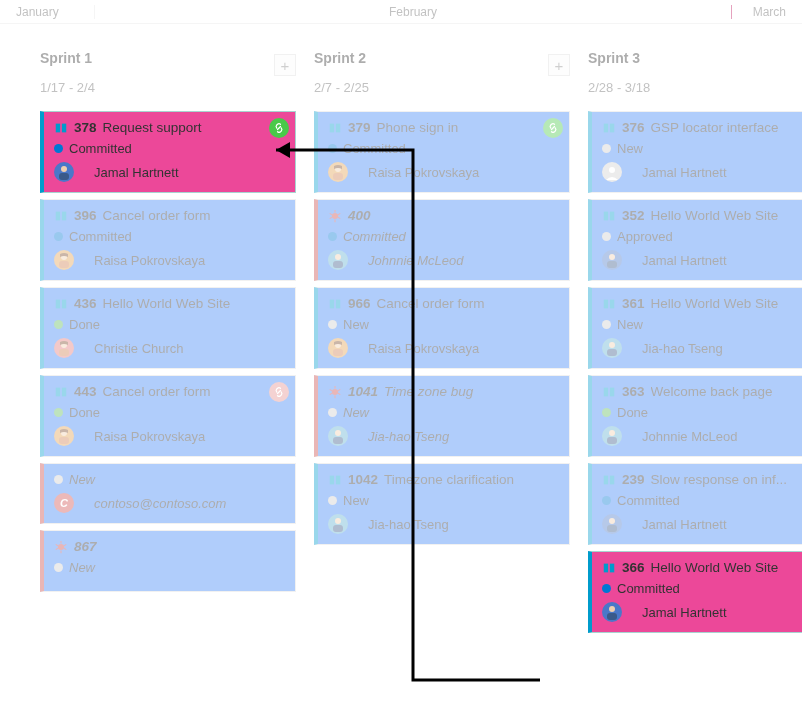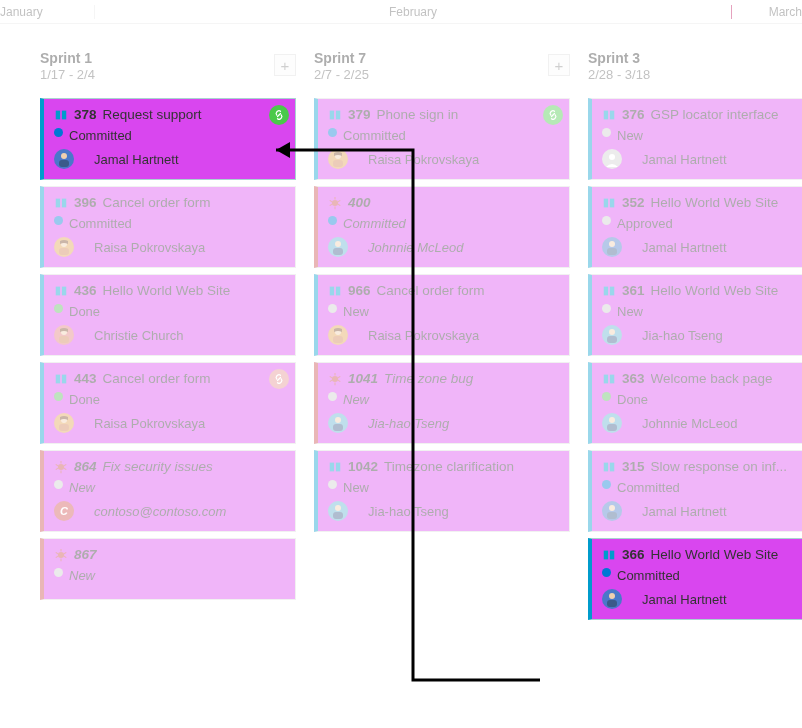--- a/index.html
+++ b/index.html
@@ -20,65 +20,65 @@
     }
     .months {
       display: flex;
       border-bottom: 1px solid #e6e6e6;
       height: 24px;
       align-items: center;
     }
     .month {
       color: #666;
       font-size: 12px;
-      padding: 0 0;
+      padding: 0 16px;
     }
     .month.jan { width: 95px; border-right: 1px solid #e6e6e6; }
     .month.feb { flex: 1; text-align: center; border-right: 1px solid #be185d; }
     .month.mar { width: 70px; text-align: right; }
     .columns {
       display: flex;
       gap: 18px;
       padding: 26px 30px 10px 40px;
     }
     .col { width: 256px; flex-shrink: 0; }
     .col-header { position: relative; margin-bottom: 16px; padding-right: 30px; }
     .sprint-name { font-weight: 600; color: #333; font-size: 14px; }
-    .sprint-dates { font-size: 13px; color: #666; margin-top: 1px; }
+    .sprint-dates { font-size: 13px; color: #666; margin-top: 14px; }
     .add-btn {
       position: absolute; right: 0; top: 4px;
       width: 22px; height: 22px;
       display: flex; align-items: center; justify-content: center;
       border: 1px solid #ddd; color: #888;
       background: #fafafa; font-size: 15px;
       cursor: pointer;
     }
     .card {
       border: 1px solid #ddd;
       border-left-width: 4px;
       padding: 8px 10px 10px 10px;
       margin-bottom: 6px;
-      background: #d946ef;
+      background: #3b82f6;
       position: relative;
       font-size: 13.5px;
     }
     .card.type-pbi { border-left-color: #009ccc; }
     .card.type-bug { border-left-color: #c94a4a; font-style: italic; }
     .card.highlight {
-      background: #d946ef;
+      background: #ec4899;
       border-color: #a8d4d0;
       border-left-color: #009ccc;
       position: relative;
       z-index: 10;
     }
     .card-title { display: flex; align-items: center; gap: 6px; color: #333; margin-bottom: 6px; }
     .card-title .id { font-weight: 600; }
     .card-title .title { flex: 1; white-space: nowrap; overflow: hidden; text-overflow: ellipsis; }
     .type-icon { width: 14px; height: 14px; flex-shrink: 0; }
-    .state-row { display: flex; gap: 6px; color: #333; margin-bottom: 6px; font-size: 13px; }
+    .state-row { display: flex; align-items: center; gap: 6px; color: #333; margin-bottom: 6px; font-size: 13px; }
     .state-dot { width: 9px; height: 9px; border-radius: 50%; }
     .dot-committed { background: #0078d4; }
     .dot-done { background: #5cb85c; }
     .dot-new { background: #ccc; }
     .dot-approved { background: #ccc; }
     .assignee-row { display: flex; align-items: center; gap: 20px; color: #333; font-size: 13px; }
     .avatar { width: 20px; height: 20px; border-radius: 50%; flex-shrink: 0; display: flex; align-items: center; justify-content: center; font-size: 10px; font-weight: 600; color: #fff; }
     .link-badge {
       position: absolute; top: 6px; right: 6px;
       width: 20px; height: 20px; border-radius: 50%;
@@ -210,89 +210,129 @@
               <circle cx="10" cy="10" r="10" fill="#e0a050"></circle>
               <circle cx="10" cy="7" r="3" fill="#f0d0b0"></circle>
               <path d="M6 4 Q10 2 14 4 L14 7 Q10 5 6 7 Z" fill="#7a4a2a"></path>
               <rect x="5" y="11" width="10" height="7" rx="3" fill="#d08050"></rect>
             </svg>
           </span>
           <span>Raisa Pokrovskaya</span>
         </div>
       </div>
       <div class="card type-bug">
+        <div class="state-row">
+          <span class="state-dot dot-new"></span>
+          <span>New</span>
+        </div>
+        <div class="assignee-row">
+          <span class="avatar">
+            <svg viewBox="0 0 20 20" width="20" height="20">
+              <circle cx="10" cy="10" r="10" fill="#d05050"></circle>
+              <text x="10" y="14" text-anchor="middle" fill="#fff" font-size="11" font-weight="600">C</text>
+            </svg>
+          </span>
+          <span>contoso@contoso.com</span>
+        </div>
+      </div>
+      <div class="card type-bug">
         <div class="card-title">
           <svg class="type-icon" viewBox="0 0 16 16">
             <circle cx="8" cy="8" r="3.5" fill="#c94a4a"></circle>
             <line x1="8" y1="1" x2="8" y2="4" stroke="#c94a4a" stroke-width="1.2"></line>
             <line x1="8" y1="12" x2="8" y2="15" stroke="#c94a4a" stroke-width="1.2"></line>
             <line x1="2" y1="5" x2="5" y2="7" stroke="#c94a4a" stroke-width="1.2"></line>
             <line x1="11" y1="7" x2="14" y2="5" stroke="#c94a4a" stroke-width="1.2"></line>
             <line x1="2" y1="11" x2="5" y2="9" stroke="#c94a4a" stroke-width="1.2"></line>
             <line x1="11" y1="9" x2="14" y2="11" stroke="#c94a4a" stroke-width="1.2"></line>
           </svg>
-          <span class="id">864</span>
-          <span class="title">Fix security issues</span>
-        </div>
-        <div class="state-row">
-          <span class="state-dot dot-new"></span>
-          <span>New</span>
-        </div>
-        <div class="assignee-row">
-          <span class="avatar">
-            <svg viewBox="0 0 20 20" width="20" height="20">
-              <circle cx="10" cy="10" r="10" fill="#d05050"></circle>
-              <text x="10" y="14" text-anchor="middle" fill="#fff" font-size="11" font-weight="600">C</text>
-            </svg>
-          </span>
-          <span>contoso@contoso.com</span>
+          <span class="id">867</span>
+        </div>
+        <div class="state-row">
+          <span class="state-dot dot-new"></span>
+          <span>New</span>
+        </div>
+      </div>
+    </div>
+    <div class="col">
+      <div class="col-header">
+        <div class="sprint-name">Sprint 2</div>
+        <div class="sprint-dates">2/7 - 2/25</div>
+        <div class="add-btn">+</div>
+      </div>
+      <div class="card type-pbi">
+        <span class="link-badge link-green">
+          <svg width="12" height="12" viewBox="0 0 16 16">
+            <path d="M6 10 L10 6 M5 8 a3 3 0 0 1 0-4 l1-1 a3 3 0 0 1 4 0 M11 8 a3 3 0 0 1 0 4 l-1 1 a3 3 0 0 1-4 0" stroke="#fff" stroke-width="1.6" fill="none" stroke-linecap="round"></path>
+          </svg>
+        </span>
+        <div class="card-title">
+          <svg class="type-icon" viewBox="0 0 16 16">
+            <rect x="2" y="3" width="5" height="10" fill="#009ccc"></rect>
+            <rect x="9" y="3" width="5" height="10" fill="#009ccc"></rect>
+          </svg>
+          <span class="id">379</span>
+          <span class="title">Phone sign in</span>
+        </div>
+        <div class="state-row">
+          <span class="state-dot dot-committed"></span>
+          <span>Committed</span>
+        </div>
+        <div class="assignee-row">
+          <span class="avatar">
+            <svg viewBox="0 0 20 20" width="20" height="20">
+              <circle cx="10" cy="10" r="10" fill="#e0a050"></circle>
+              <circle cx="10" cy="7" r="3" fill="#f0d0b0"></circle>
+              <path d="M6 4 Q10 2 14 4 L14 7 Q10 5 6 7 Z" fill="#7a4a2a"></path>
+              <rect x="5" y="11" width="10" height="7" rx="3" fill="#d08050"></rect>
+            </svg>
+          </span>
+          <span>Raisa Pokrovskaya</span>
         </div>
       </div>
       <div class="card type-bug">
         <div class="card-title">
           <svg class="type-icon" viewBox="0 0 16 16">
             <circle cx="8" cy="8" r="3.5" fill="#c94a4a"></circle>
             <line x1="8" y1="1" x2="8" y2="4" stroke="#c94a4a" stroke-width="1.2"></line>
             <line x1="8" y1="12" x2="8" y2="15" stroke="#c94a4a" stroke-width="1.2"></line>
             <line x1="2" y1="5" x2="5" y2="7" stroke="#c94a4a" stroke-width="1.2"></line>
             <line x1="11" y1="7" x2="14" y2="5" stroke="#c94a4a" stroke-width="1.2"></line>
             <line x1="2" y1="11" x2="5" y2="9" stroke="#c94a4a" stroke-width="1.2"></line>
             <line x1="11" y1="9" x2="14" y2="11" stroke="#c94a4a" stroke-width="1.2"></line>
           </svg>
-          <span class="id">867</span>
-        </div>
-        <div class="state-row">
-          <span class="state-dot dot-new"></span>
-          <span>New</span>
-        </div>
-      </div>
-    </div>
-    <div class="col">
-      <div class="col-header">
-        <div class="sprint-name">Sprint 7</div>
-        <div class="sprint-dates">2/7 - 2/25</div>
-        <div class="add-btn">+</div>
-      </div>
-      <div class="card type-pbi">
-        <span class="link-badge link-green">
-          <svg width="12" height="12" viewBox="0 0 16 16">
-            <path d="M6 10 L10 6 M5 8 a3 3 0 0 1 0-4 l1-1 a3 3 0 0 1 4 0 M11 8 a3 3 0 0 1 0 4 l-1 1 a3 3 0 0 1-4 0" stroke="#fff" stroke-width="1.6" fill="none" stroke-linecap="round"></path>
-          </svg>
-        </span>
-        <div class="card-title">
-          <svg class="type-icon" viewBox="0 0 16 16">
-            <rect x="2" y="3" width="5" height="10" fill="#009ccc"></rect>
-            <rect x="9" y="3" width="5" height="10" fill="#009ccc"></rect>
-          </svg>
-          <span class="id">379</span>
-          <span class="title">Phone sign in</span>
+          <span class="id">400</span>
         </div>
         <div class="state-row">
           <span class="state-dot dot-committed"></span>
           <span>Committed</span>
+        </div>
+        <div class="assignee-row">
+          <span class="avatar">
+            <svg viewBox="0 0 20 20" width="20" height="20">
+              <circle cx="10" cy="10" r="10" fill="#60b0d0"></circle>
+              <circle cx="10" cy="7" r="3" fill="#f0d0b0"></circle>
+              <rect x="5" y="11" width="10" height="7" rx="3" fill="#3a5a8a"></rect>
+            </svg>
+          </span>
+          <span>Johnnie McLeod</span>
+        </div>
+      </div>
+      <div class="card type-pbi">
+        <div class="card-title">
+          <svg class="type-icon" viewBox="0 0 16 16">
+            <rect x="2" y="3" width="5" height="10" fill="#009ccc"></rect>
+            <rect x="9" y="3" width="5" height="10" fill="#009ccc"></rect>
+          </svg>
+          <span class="id">966</span>
+          <span class="title">Cancel order form</span>
+        </div>
+        <div class="state-row">
+          <span class="state-dot dot-new"></span>
+          <span>New</span>
         </div>
         <div class="assignee-row">
           <span class="avatar">
             <svg viewBox="0 0 20 20" width="20" height="20">
               <circle cx="10" cy="10" r="10" fill="#e0a050"></circle>
               <circle cx="10" cy="7" r="3" fill="#f0d0b0"></circle>
               <path d="M6 4 Q10 2 14 4 L14 7 Q10 5 6 7 Z" fill="#7a4a2a"></path>
               <rect x="5" y="11" width="10" height="7" rx="3" fill="#d08050"></rect>
             </svg>
           </span>
@@ -303,73 +343,20 @@
         <div class="card-title">
           <svg class="type-icon" viewBox="0 0 16 16">
             <circle cx="8" cy="8" r="3.5" fill="#c94a4a"></circle>
             <line x1="8" y1="1" x2="8" y2="4" stroke="#c94a4a" stroke-width="1.2"></line>
             <line x1="8" y1="12" x2="8" y2="15" stroke="#c94a4a" stroke-width="1.2"></line>
             <line x1="2" y1="5" x2="5" y2="7" stroke="#c94a4a" stroke-width="1.2"></line>
             <line x1="11" y1="7" x2="14" y2="5" stroke="#c94a4a" stroke-width="1.2"></line>
             <line x1="2" y1="11" x2="5" y2="9" stroke="#c94a4a" stroke-width="1.2"></line>
             <line x1="11" y1="9" x2="14" y2="11" stroke="#c94a4a" stroke-width="1.2"></line>
           </svg>
-          <span class="id">400</span>
-        </div>
-        <div class="state-row">
-          <span class="state-dot dot-committed"></span>
-          <span>Committed</span>
-        </div>
-        <div class="assignee-row">
-          <span class="avatar">
-            <svg viewBox="0 0 20 20" width="20" height="20">
-              <circle cx="10" cy="10" r="10" fill="#60b0d0"></circle>
-              <circle cx="10" cy="7" r="3" fill="#f0d0b0"></circle>
-              <rect x="5" y="11" width="10" height="7" rx="3" fill="#3a5a8a"></rect>
-            </svg>
-          </span>
-          <span>Johnnie McLeod</span>
-        </div>
-      </div>
-      <div class="card type-pbi">
-        <div class="card-title">
-          <svg class="type-icon" viewBox="0 0 16 16">
-            <rect x="2" y="3" width="5" height="10" fill="#009ccc"></rect>
-            <rect x="9" y="3" width="5" height="10" fill="#009ccc"></rect>
-          </svg>
-          <span class="id">966</span>
-          <span class="title">Cancel order form</span>
-        </div>
-        <div class="state-row">
-          <span class="state-dot dot-new"></span>
-          <span>New</span>
-        </div>
-        <div class="assignee-row">
-          <span class="avatar">
-            <svg viewBox="0 0 20 20" width="20" height="20">
-              <circle cx="10" cy="10" r="10" fill="#e0a050"></circle>
-              <circle cx="10" cy="7" r="3" fill="#f0d0b0"></circle>
-              <path d="M6 4 Q10 2 14 4 L14 7 Q10 5 6 7 Z" fill="#7a4a2a"></path>
-              <rect x="5" y="11" width="10" height="7" rx="3" fill="#d08050"></rect>
-            </svg>
-          </span>
-          <span>Raisa Pokrovskaya</span>
-        </div>
-      </div>
-      <div class="card type-bug">
-        <div class="card-title">
-          <svg class="type-icon" viewBox="0 0 16 16">
-            <circle cx="8" cy="8" r="3.5" fill="#c94a4a"></circle>
-            <line x1="8" y1="1" x2="8" y2="4" stroke="#c94a4a" stroke-width="1.2"></line>
-            <line x1="8" y1="12" x2="8" y2="15" stroke="#c94a4a" stroke-width="1.2"></line>
-            <line x1="2" y1="5" x2="5" y2="7" stroke="#c94a4a" stroke-width="1.2"></line>
-            <line x1="11" y1="7" x2="14" y2="5" stroke="#c94a4a" stroke-width="1.2"></line>
-            <line x1="2" y1="11" x2="5" y2="9" stroke="#c94a4a" stroke-width="1.2"></line>
-            <line x1="11" y1="9" x2="14" y2="11" stroke="#c94a4a" stroke-width="1.2"></line>
-          </svg>
           <span class="id">1041</span>
           <span class="title">Time zone bug</span>
         </div>
         <div class="state-row">
           <span class="state-dot dot-new"></span>
           <span>New</span>
         </div>
         <div class="assignee-row">
           <span class="avatar">
             <svg viewBox="0 0 20 20" width="20" height="20">
@@ -517,21 +504,21 @@
         <span class="link-badge link-red">
           <svg width="12" height="12" viewBox="0 0 16 16">
             <path d="M6 10 L10 6 M5 8 a3 3 0 0 1 0-4 l1-1 a3 3 0 0 1 4 0 M11 8 a3 3 0 0 1 0 4 l-1 1 a3 3 0 0 1-4 0" stroke="#fff" stroke-width="1.6" fill="none" stroke-linecap="round"></path>
           </svg>
         </span>
         <div class="card-title">
           <svg class="type-icon" viewBox="0 0 16 16">
             <rect x="2" y="3" width="5" height="10" fill="#009ccc"></rect>
             <rect x="9" y="3" width="5" height="10" fill="#009ccc"></rect>
           </svg>
-          <span class="id">315</span>
+          <span class="id">239</span>
           <span class="title">Slow response on inf...</span>
         </div>
         <div class="state-row">
           <span class="state-dot dot-committed"></span>
           <span>Committed</span>
         </div>
         <div class="assignee-row">
           <span class="avatar">
             <svg viewBox="0 0 20 20" width="20" height="20">
               <circle cx="10" cy="10" r="10" fill="#4a78c9"></circle>

